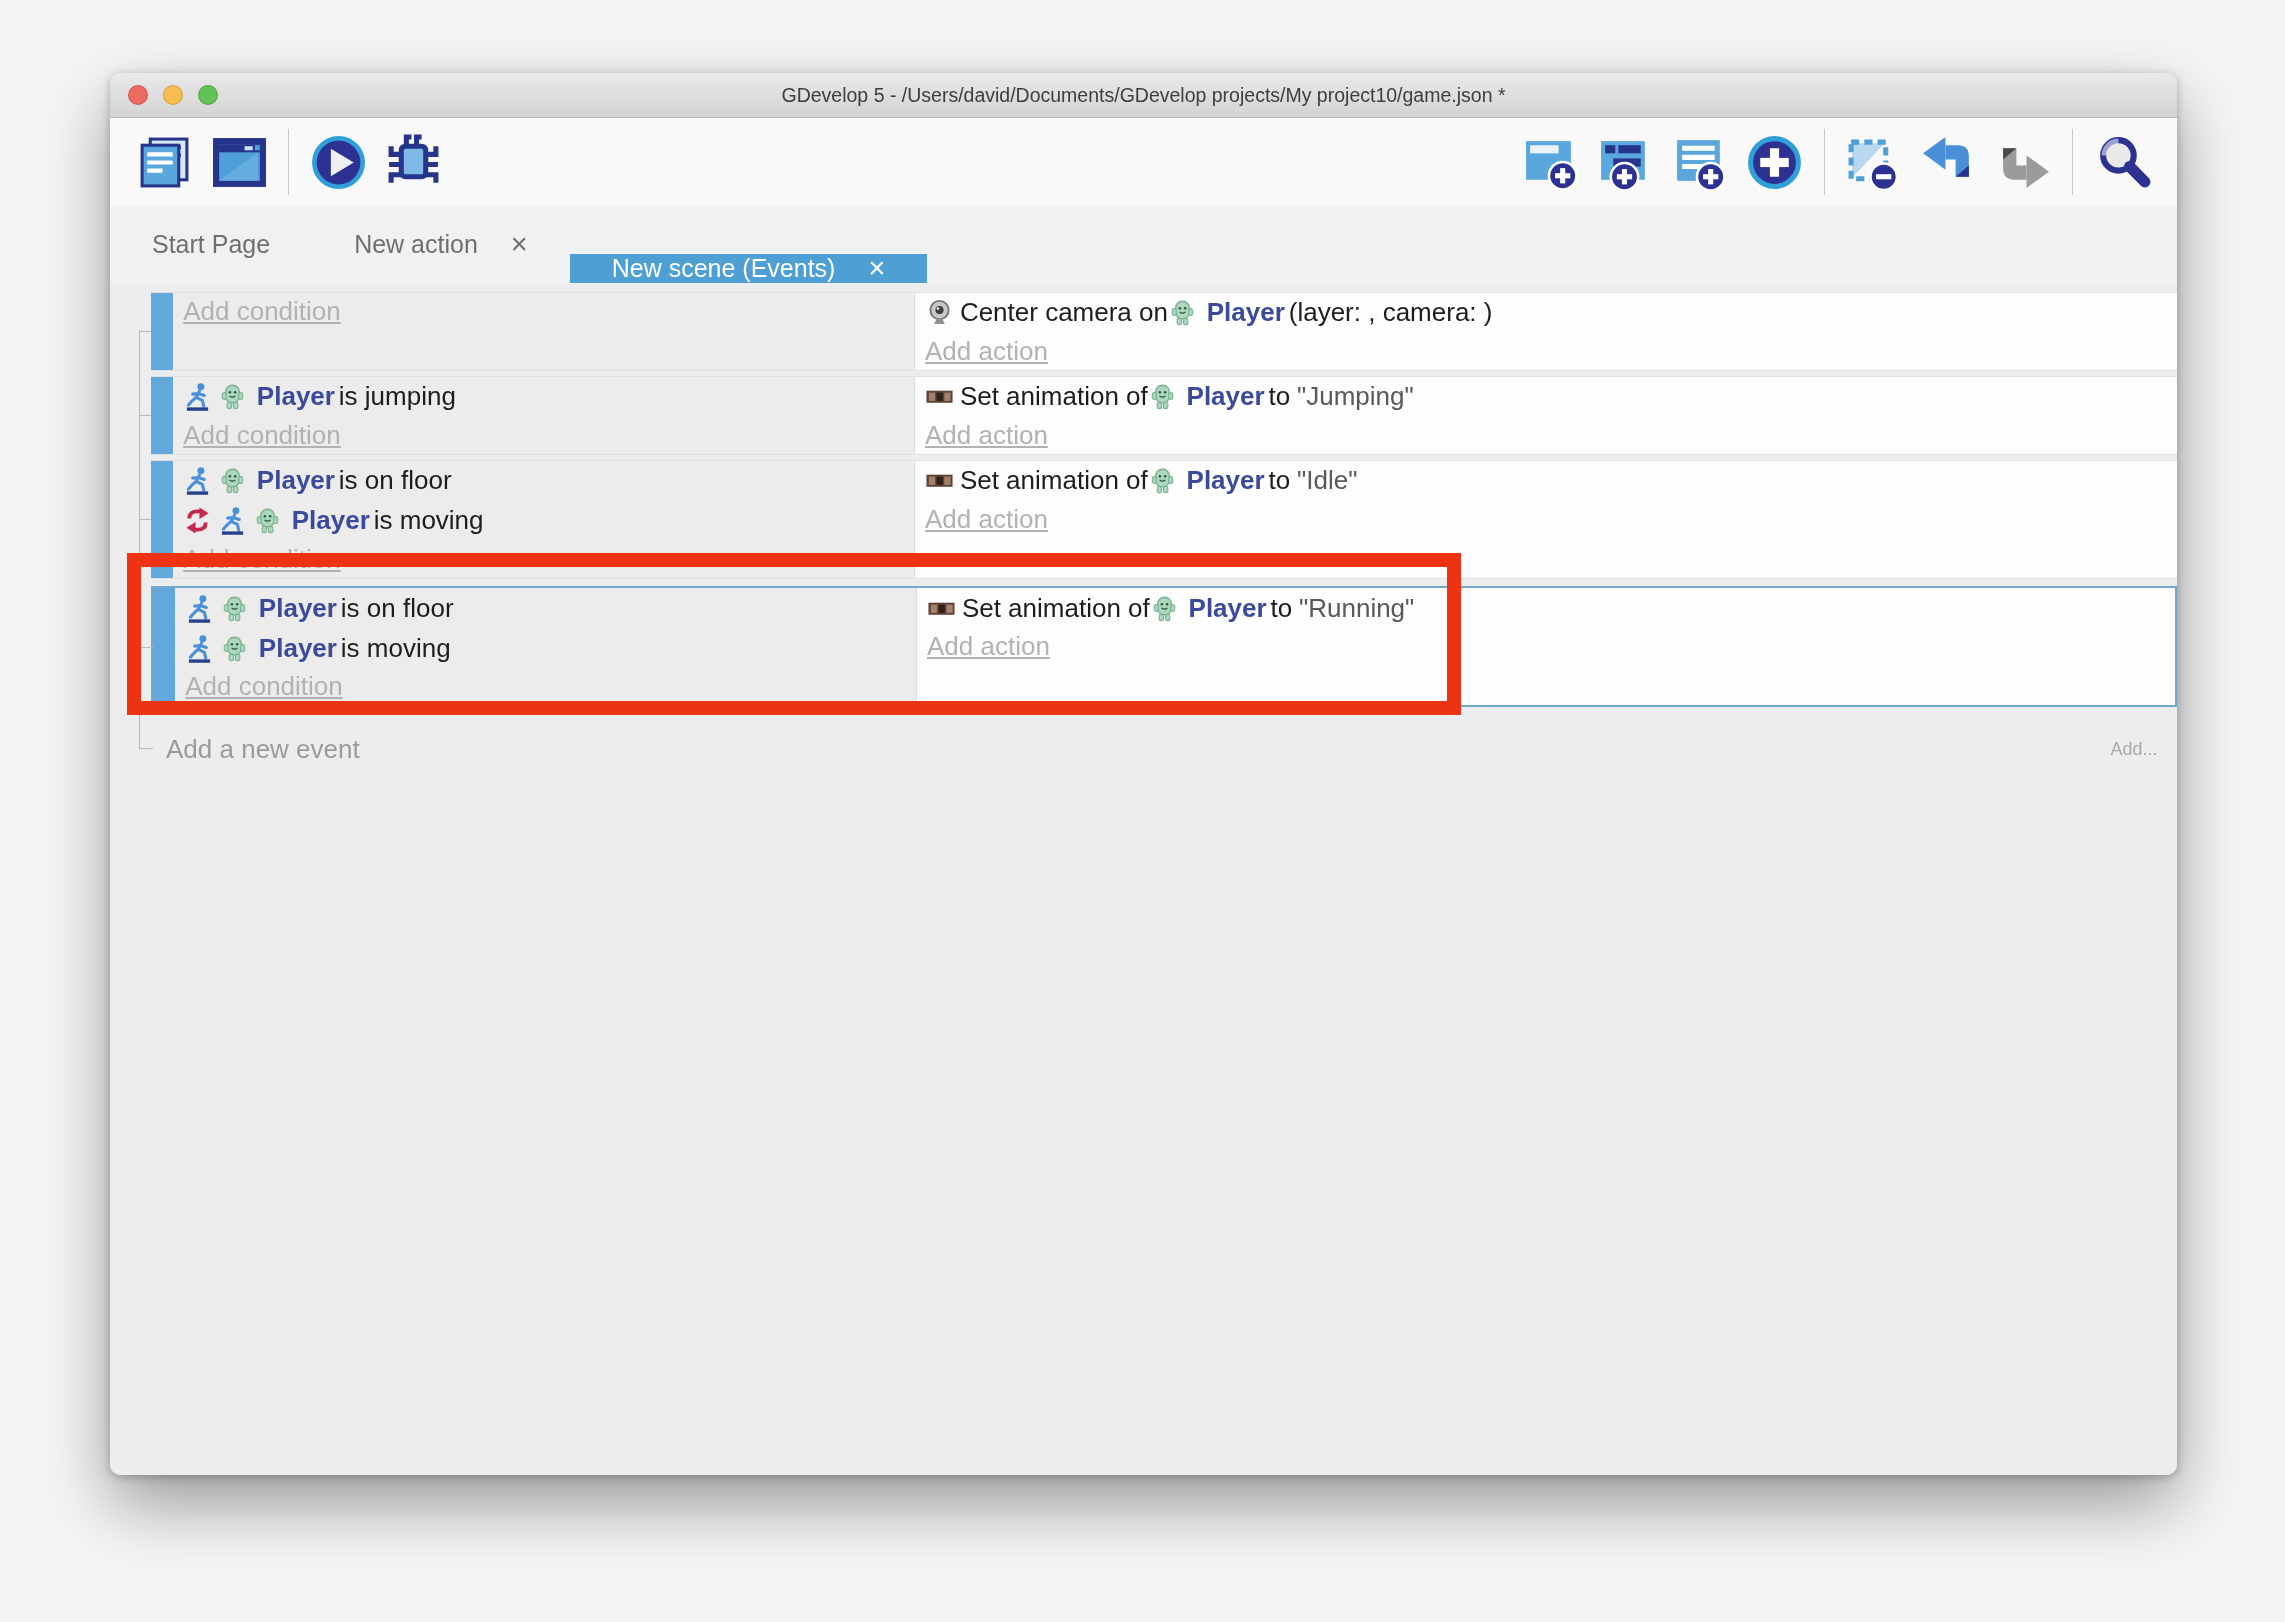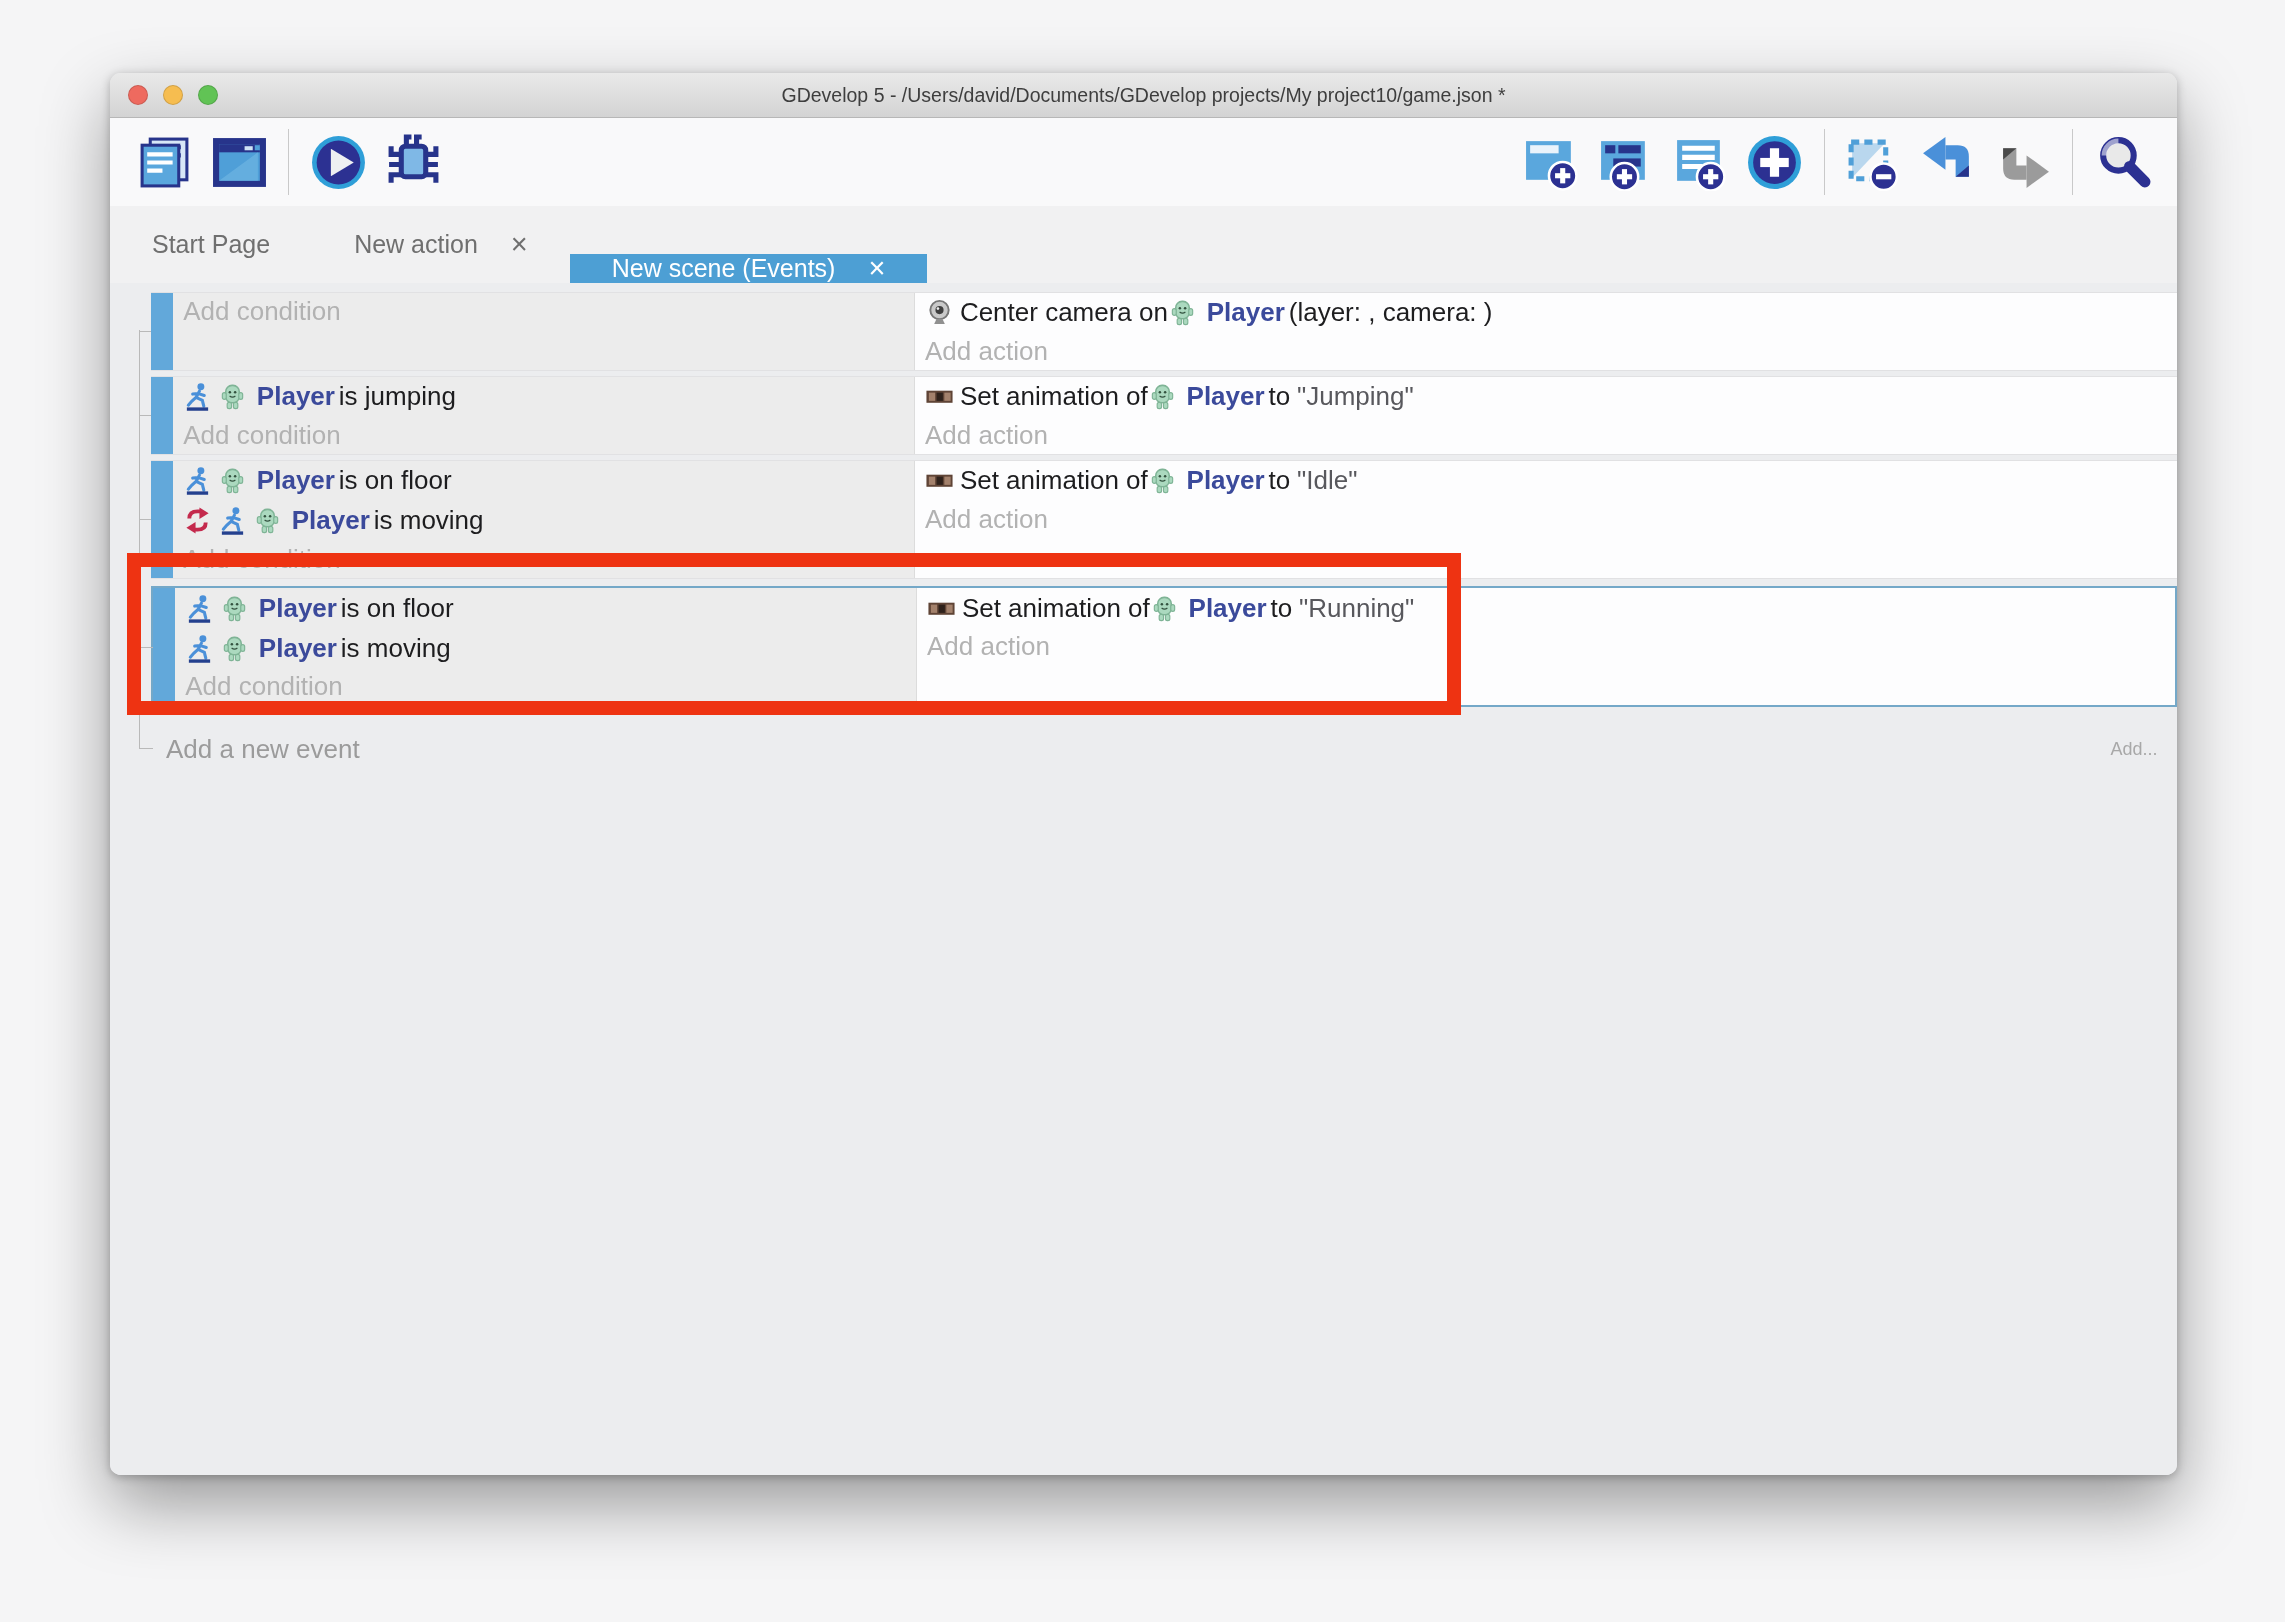--- a/index.html
+++ b/index.html
@@ -35,21 +35,21 @@
   .event-row.selected{border:2px solid #74a8c8;margin-top:7.8px;margin-bottom:0;}
   .tree-stub{position:absolute;left:-11.7px;top:50%;width:11.7px;height:1px;background:#b9b9b9;}
   .event-bar{flex:0 0 22.4px;background:#62a8da;}
   .cond-cell{flex:0 0 731px;background:#ececec;border-right:1px solid #dcdcdc;padding-left:9.8px;overflow:hidden;}
   .act-cell{flex:1;background:#fdfdfe;padding-left:9.8px;overflow:hidden;border-radius:11px;}
   .line{display:flex;align-items:center;height:40px;font-size:26px;color:#1d1d1f;white-space:nowrap;}
   .seg-icon{width:29px;height:29px;margin-right:5.9px;flex:0 0 auto;}
   .seg-icon svg{width:29px;height:29px;display:block;}
   .seg-object{font-weight:bold;color:#3b4a9b;margin:0 3.9px;}
   .seg-value{color:#58585d;margin-left:6.8px;}
-  .add-line{height:37px;line-height:37px;color:#b2b2b2;font-size:26px;cursor:pointer;}
+  .add-line{height:37px;line-height:37px;color:#b2b2b2;font-size:26px;cursor:pointer;text-decoration:underline;}
   
   .footer{position:relative;height:41px;margin-top:21.5px;display:flex;align-items:center;}
   .tree-corner{position:absolute;left:29px;top:-11.7px;width:12.7px;height:31px;
                border-left:1px solid #b9b9b9;border-bottom:1px solid #b9b9b9;}
   .add-new-event{margin-left:56px;color:#9b9b9b;font-size:26px;cursor:pointer;}
   .add-more{margin-left:auto;margin-right:19.5px;color:#a8a8a8;font-size:18px;cursor:pointer;}
   
   .highlight{position:absolute;left:16.6px;top:270px;width:1334px;height:162px;
              border:14.6px solid #ee3312;box-sizing:border-box;z-index:5;pointer-events:none;}
 </style>

